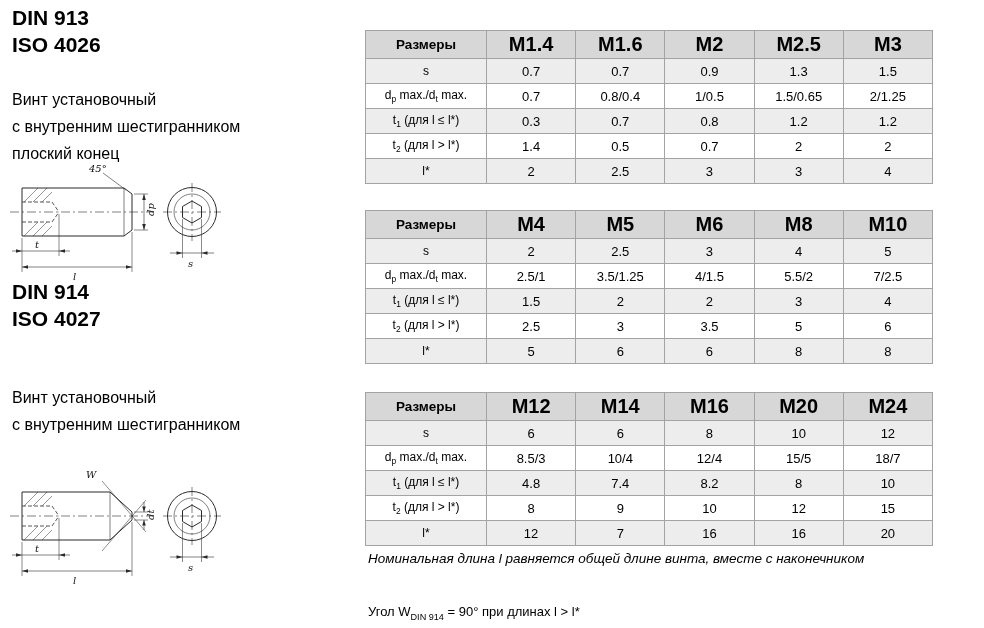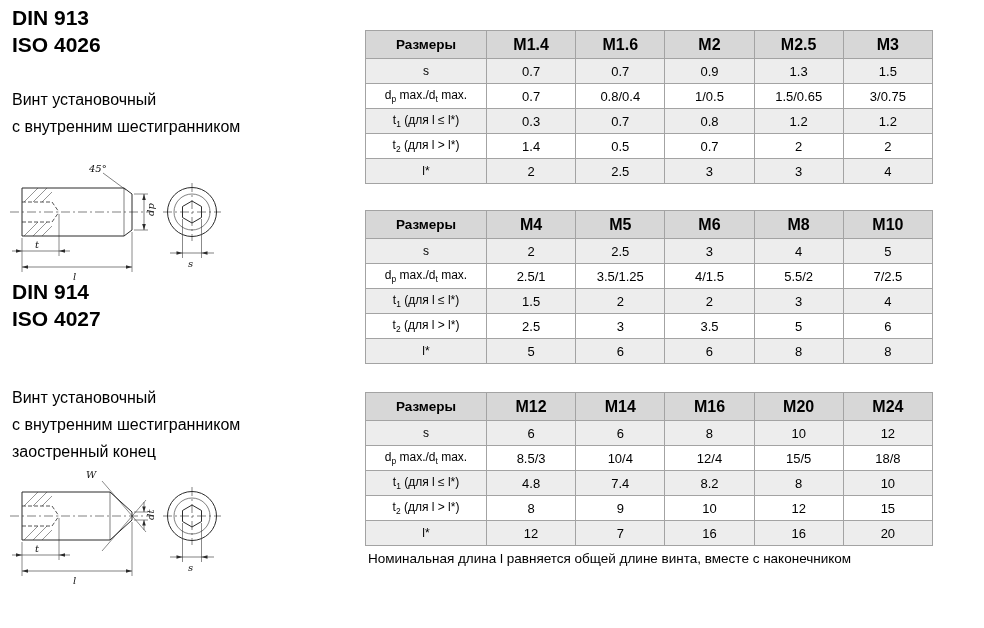--- a/index.html
+++ b/index.html
@@ -16,50 +16,51 @@
   #desc-block-1{top:86px;}
   #drawing-1{position:absolute;left:6px;top:160px;}
   #std-block-2{top:278px;}
   #desc-block-2{top:384px;}
   #drawing-2{position:absolute;left:6px;top:464px;}
 
   
   .dtable{position:absolute;left:365px;width:568px;border-collapse:collapse;table-layout:fixed;}
   .dtable th,.dtable td{border:1px solid #a3a3a3;text-align:center;vertical-align:middle;
         padding:0 2px;height:24px;font-size:13px;background:#fff;}
-  .dtable th{background:#d7d7d7;font-weight:700;font-size:16px;height:27px;}
+  .dtable th{background:#d7d7d7;font-weight:700;font-size:20px;height:27px;}
   .dtable th:first-child{width:116px;font-size:13.5px;}
   .dtable tr:nth-child(even) td{background:#ededed;}
   .dtable td.row-label{font-size:12px;}
   .dtable sub,.note sub{font-size:70%;}
   #table-1{top:30px;}
   #table-2{top:210px;}
   #table-3{top:392px;}
 
   
   .note{position:absolute;left:368px;font-size:13.5px;line-height:18px;}
-  #note-1{top:550px;}
+  #note-1{top:550px;font-style:italic;}
   #note-2{top:578px;font-size:13px;}
   #note-3{top:603px;font-size:13px;}
 
   
   svg .dim text{font-family:"DejaVu Serif",serif;font-style:italic;font-size:10px;fill:#111;stroke:none;}
 </style>
 </head>
 <body>
 
 <div class="page">
 
   <div class="std-block" id="std-block-1">
     <div class="std-title">DIN 913</div>
     <div class="std-title">ISO 4026</div>
   </div>
   <div class="desc-block" id="desc-block-1">
     <div class="desc-line">Винт установочный</div>
     <div class="desc-line">с внутренним шестигранником</div>
+    <div class="desc-line">плоский конец</div>
   </div>
 
   <svg id="drawing-1" width="235" height="124" viewBox="0 0 235 124">
     <g stroke="#2b2b2b" stroke-width="1" fill="none">
       <line x1="4" y1="52" x2="148" y2="52" stroke-width="0.6" stroke-dasharray="9 3 2 3"></line>
       <polygon points="16,28 118,28 126,34 126,70 118,76 16,76"></polygon>
       <line x1="118" y1="28" x2="118" y2="76" stroke-width="0.6"></line>
       <g stroke-width="0.8" stroke-dasharray="4 2">
         <line x1="16" y1="42" x2="46" y2="42"></line>
           <line x1="16" y1="62" x2="46" y2="62"></line>
@@ -115,21 +116,20 @@
     </g>
   </svg>
 
   <div class="std-block" id="std-block-2">
     <div class="std-title">DIN 914</div>
     <div class="std-title">ISO 4027</div>
   </div>
   <div class="desc-block" id="desc-block-2">
     <div class="desc-line">Винт установочный</div>
     <div class="desc-line">с внутренним шестигранником</div>
-    <div class="desc-line">заостренный конец</div>
   </div>
 
   <svg id="drawing-2" width="235" height="124" viewBox="0 0 235 124">
     <g stroke="#2b2b2b" stroke-width="1" fill="none">
       <line x1="4" y1="52" x2="148" y2="52" stroke-width="0.6" stroke-dasharray="9 3 2 3"></line>
       <polygon points="16,28 104,28 126,48 126,56 104,76 16,76"></polygon>
       <line x1="104" y1="28" x2="104" y2="76" stroke-width="0.6"></line>
       <g stroke-width="0.8" stroke-dasharray="4 2">
         <line x1="16" y1="42" x2="46" y2="42"></line>
           <line x1="16" y1="62" x2="46" y2="62"></line>
@@ -204,21 +204,21 @@
           <td>0.9</td>
           <td>1.3</td>
           <td>1.5</td>
         </tr>
         <tr>
           <td class="row-label">d<sub>p</sub> max./d<sub>t</sub> max.</td>
           <td>0.7</td>
           <td>0.8/0.4</td>
           <td>1/0.5</td>
           <td>1.5/0.65</td>
-          <td>3/0.75</td>
+          <td>2/1.25</td>
         </tr>
         <tr>
           <td class="row-label">t<sub>1</sub> (для l ≤ l*)</td>
           <td>0.3</td>
           <td>0.7</td>
           <td>0.8</td>
           <td>1.2</td>
           <td>1.2</td>
         </tr>
         <tr>
@@ -308,21 +308,21 @@
           <td>8</td>
           <td>10</td>
           <td>12</td>
         </tr>
         <tr>
           <td class="row-label">d<sub>p</sub> max./d<sub>t</sub> max.</td>
           <td>8.5/3</td>
           <td>10/4</td>
           <td>12/4</td>
           <td>15/5</td>
-          <td>18/8</td>
+          <td>18/7</td>
         </tr>
         <tr>
           <td class="row-label">t<sub>1</sub> (для l ≤ l*)</td>
           <td>4.8</td>
           <td>7.4</td>
           <td>8.2</td>
           <td>8</td>
           <td>10</td>
         </tr>
         <tr>
@@ -338,14 +338,15 @@
           <td>12</td>
           <td>7</td>
           <td>16</td>
           <td>16</td>
           <td>20</td>
         </tr>
       </tbody>
     </table>
 
   <div class="note" id="note-1">Номинальная длина l равняется общей длине винта, вместе с наконечником</div>
+  <div class="note" id="note-3">Угол W<sub>DIN 914</sub> = 90° при длинах l &gt; l*</div>
 
 </div>
 
 </body></html>

